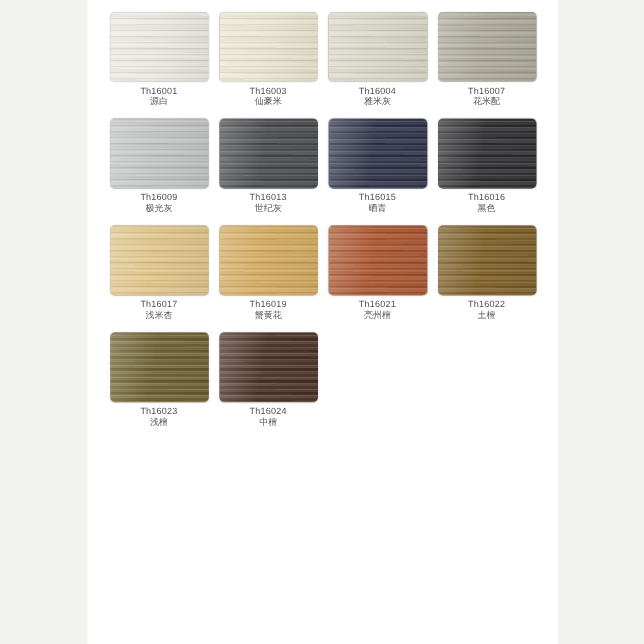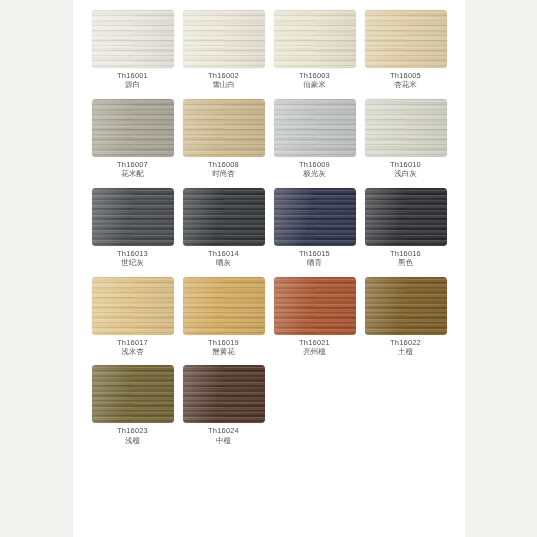--- a/index.html
+++ b/index.html
@@ -108,116 +108,72 @@
             <div class="grain"></div>
             <div class="grain2"></div>
             <div class="sheen"></div>
           </div>
           <div class="labels">
             <div class="code">Th16001</div>
             <div class="name">源白</div>
           </div>
         </div>
         <div class="cell">
-          <div class="swatch" style="background: rgb(236, 232, 217);">
-            <div class="grain"></div>
-            <div class="grain2"></div>
-            <div class="sheen"></div>
-          </div>
-          <div class="labels">
-            <div class="code">Th16002</div>
-            <div class="name">雪山白</div>
-          </div>
-        </div>
-        <div class="cell">
           <div class="swatch" style="background: rgb(233, 229, 207);">
             <div class="grain"></div>
             <div class="grain2"></div>
             <div class="sheen"></div>
           </div>
           <div class="labels">
             <div class="code">Th16003</div>
             <div class="name">仙豪米</div>
           </div>
         </div>
         <div class="cell">
-          <div class="swatch" style="background: rgb(224, 207, 166);">
-            <div class="grain"></div>
-            <div class="grain2"></div>
-            <div class="sheen"></div>
-          </div>
-          <div class="labels">
-            <div class="code">Th16005</div>
-            <div class="name">杏花米</div>
+          <div class="swatch" style="background: rgb(216, 214, 198);">
+            <div class="grain"></div>
+            <div class="grain2"></div>
+            <div class="sheen"></div>
+          </div>
+          <div class="labels">
+            <div class="code">Th16004</div>
+            <div class="name">雅米灰</div>
           </div>
         </div>
         <div class="cell">
           <div class="swatch" style="background: rgb(169, 165, 150);">
             <div class="grain"></div>
             <div class="grain2"></div>
             <div class="sheen"></div>
           </div>
           <div class="labels">
             <div class="code">Th16007</div>
             <div class="name">花米配</div>
           </div>
         </div>
         <div class="cell">
-          <div class="swatch" style="background: rgb(205, 185, 140);">
-            <div class="grain"></div>
-            <div class="grain2"></div>
-            <div class="sheen"></div>
-          </div>
-          <div class="labels">
-            <div class="code">Th16008</div>
-            <div class="name">时尚杏</div>
-          </div>
-        </div>
-        <div class="cell">
           <div class="swatch" style="background: rgb(194, 196, 196);">
             <div class="grain"></div>
             <div class="grain2"></div>
             <div class="sheen"></div>
           </div>
           <div class="labels">
             <div class="code">Th16009</div>
             <div class="name">极光灰</div>
           </div>
         </div>
         <div class="cell">
-          <div class="swatch" style="background: rgb(213, 214, 200);">
-            <div class="grain"></div>
-            <div class="grain2"></div>
-            <div class="sheen"></div>
-          </div>
-          <div class="labels">
-            <div class="code">Th16010</div>
-            <div class="name">浅白灰</div>
-          </div>
-        </div>
-        <div class="cell">
           <div class="swatch" style="background: rgb(69, 71, 74);">
             <div class="grain"></div>
             <div class="grain2"></div>
             <div class="sheen"></div>
           </div>
           <div class="labels">
             <div class="code">Th16013</div>
             <div class="name">世纪灰</div>
-          </div>
-        </div>
-        <div class="cell">
-          <div class="swatch" style="background: rgb(50, 51, 54);">
-            <div class="grain"></div>
-            <div class="grain2"></div>
-            <div class="sheen"></div>
-          </div>
-          <div class="labels">
-            <div class="code">Th16014</div>
-            <div class="name">晒灰</div>
           </div>
         </div>
         <div class="cell">
           <div class="swatch" style="background: rgb(43, 47, 70);">
             <div class="grain"></div>
             <div class="grain2"></div>
             <div class="sheen"></div>
           </div>
           <div class="labels">
             <div class="code">Th16015</div>

